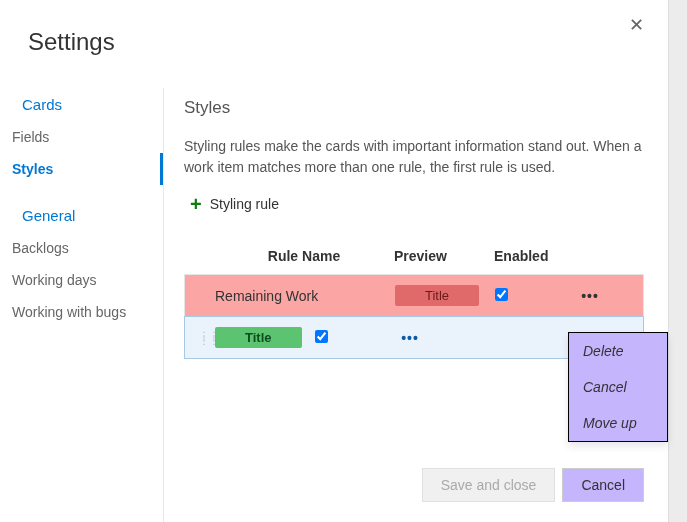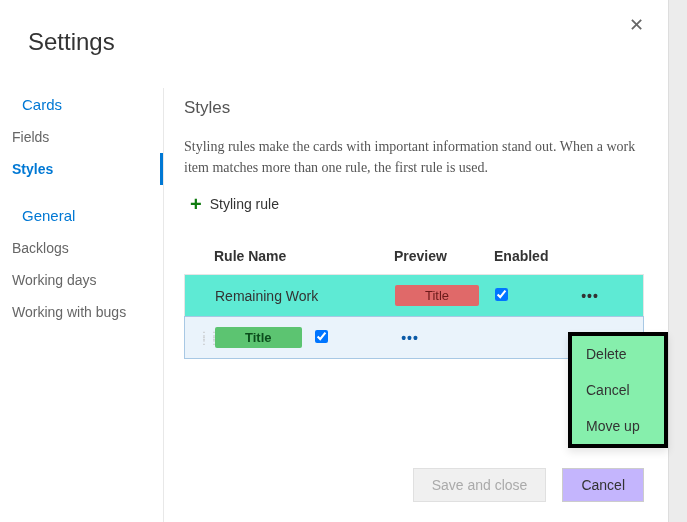--- a/index.html
+++ b/index.html
@@ -76,21 +76,20 @@
     .section-title {
       font-size: 17px;
       color: #555;
       margin-bottom: 18px;
     }
     .section-desc {
       font-size: 14px;
       color: #555;
       line-height: 1.5;
       margin-bottom: 16px;
-      font-family: Liberation Serif, serif;
     }
     .add-rule {
       display: inline-flex;
       align-items: center;
       gap: 8px;
       color: #333;
       cursor: pointer;
       margin-bottom: 20px;
       margin-left: 6px;
     }
@@ -102,31 +101,31 @@
     }
     .rules {
       margin-top: 6px;
     }
     .rules-head {
       display: flex;
       padding: 8px 12px 10px 30px;
       font-weight: 600;
       color: #333;
     }
-    .col-name { flex: 0 0 180px; }
+    .col-name { flex: 0 0 180px; text-align: center; }
     .col-prev { flex: 0 0 100px; }
     .col-en   { flex: 0 0 75px; }
     .col-act  { flex: 0 0 40px; text-align: center; }
     .rule-row {
       display: flex;
       align-items: center;
       padding: 10px 12px 10px 14px;
       border: 1px solid #e5e5e5;
       border-bottom: none;
-      background: #5eead4;
+      background: #fca5a5;
     }
     .rule-row:last-child { border-bottom: 1px solid #e5e5e5; }
     .rule-row.selected {
       background: #eaf3fb;
       border: 1px solid #a8c8e4;
     }
     .grip {
       width: 12px;
       flex: 0 0 12px;
       margin-right: 4px;
@@ -155,37 +154,38 @@
       font-weight: 700;
       letter-spacing: 1px;
       cursor: pointer;
       user-select: none;
     }
     .rule-row.selected .kebab { color: #0b5aa7; }
     .context-menu {
       position: absolute;
       top: 244px;
       right: 0;
-      background: #86efac;
-      border: 4px solid #000000;
+      background: #c4b5fd;
+      border: 1px solid #000000;
       width: 100px;
       box-shadow: 0 4px 8px rgba(0,0,0,0.1);
       z-index: 10;
+      font-style: italic;
     }
     .context-item {
       padding: 10px 14px;
       color: #333;
       cursor: pointer;
     }
     .footer {
       position: absolute;
       bottom: 20px;
       right: 24px;
       display: flex;
-      gap: 16px;
+      gap: 7px;
     }
     .btn {
       padding: 8px 18px;
       border: 1px solid #ccc;
       background: #c4b5fd;
       color: #333;
       cursor: pointer;
       font-size: 14px;
     }
     .btn:disabled, .btn.disabled {

